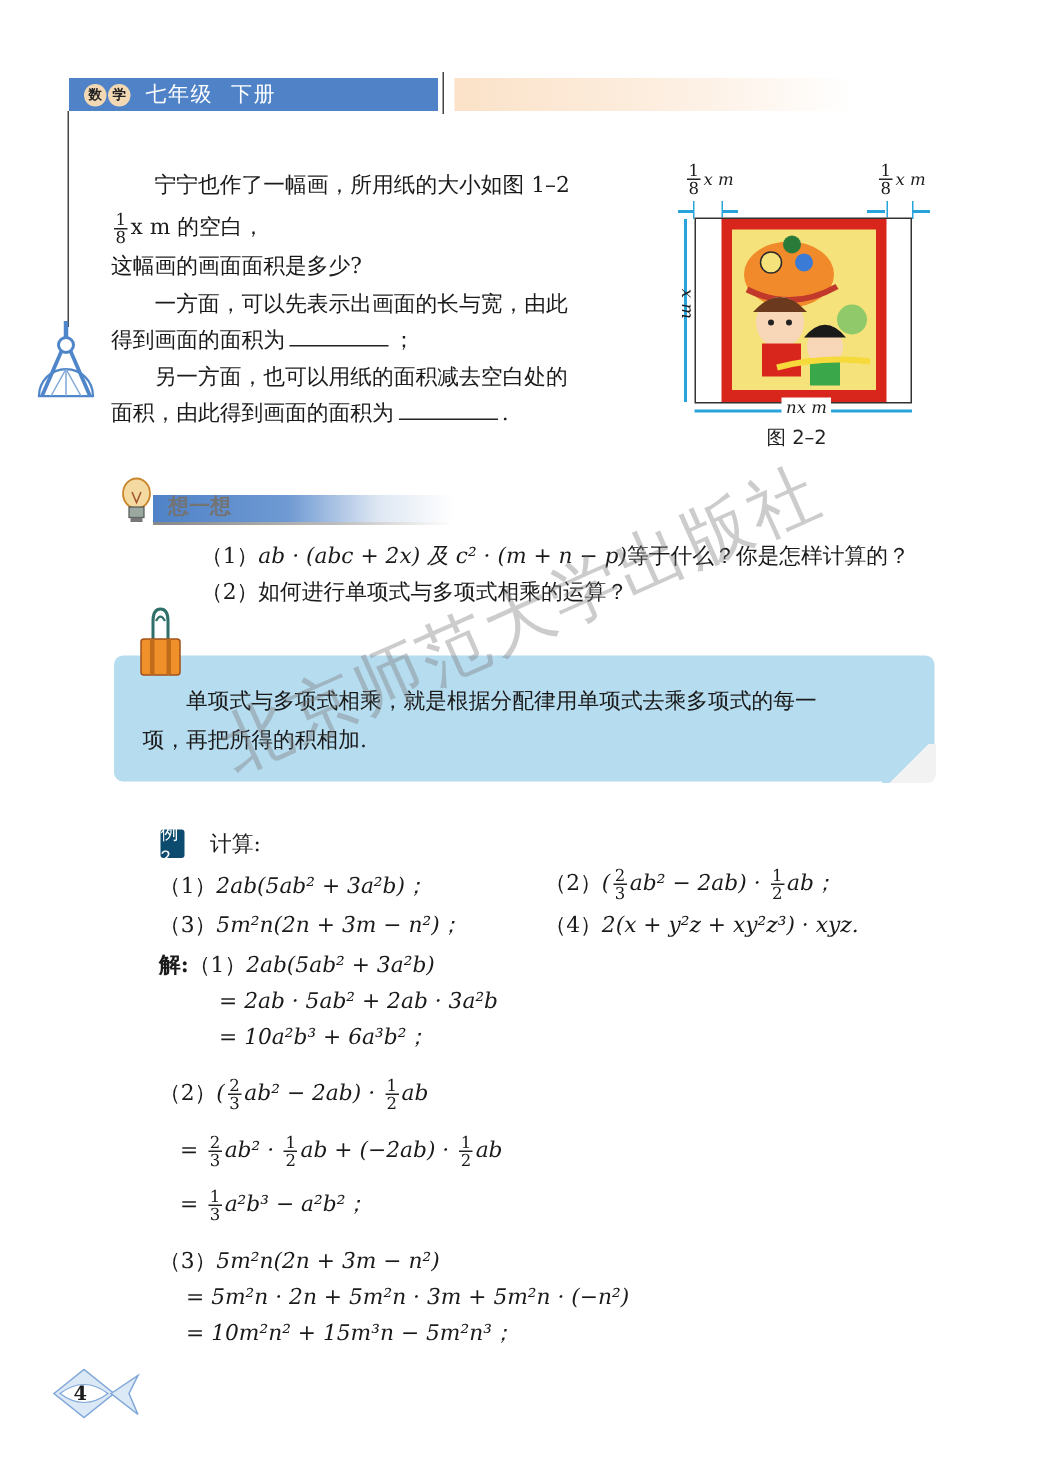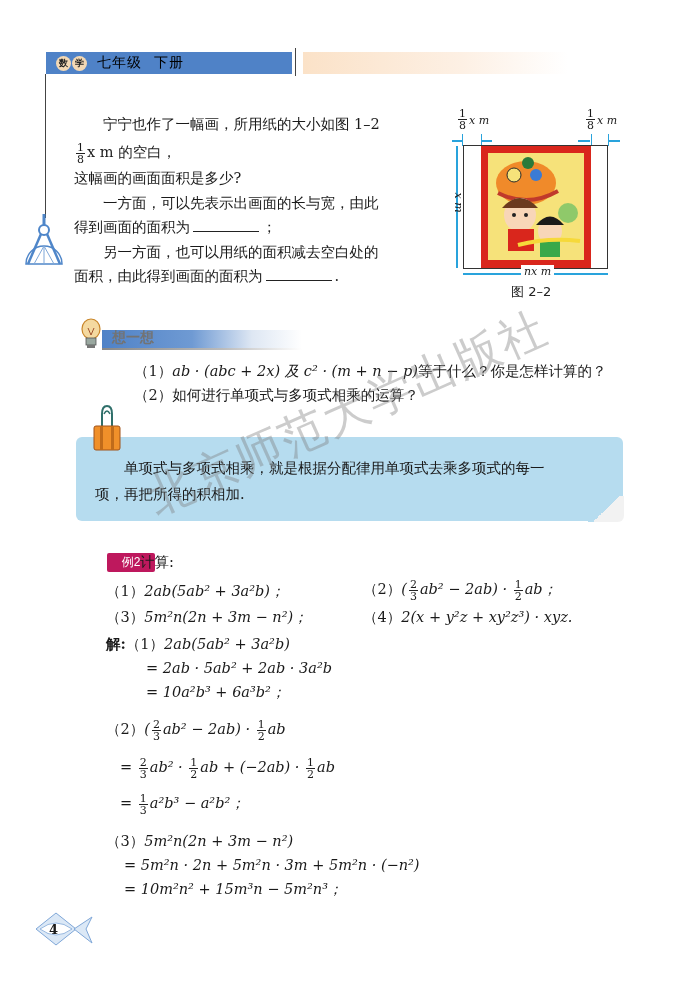--- a/index.html
+++ b/index.html
@@ -5,21 +5,21 @@
   * { margin: 0; padding: 0; box-sizing: border-box; }
   html, body { width: 699px; height: 986px; background: #ffffff; overflow: hidden; }
   body { position: relative; font-family: "DejaVu Serif", "Liberation Serif", serif; color: #1a1a1a; }
 
   .abs { position: absolute; }
 
   
   .header-bar { left: 46px; top: 52px; width: 246px; height: 22px; background: #4f82c7; display: flex; align-items: center; padding-left: 10px; }
   .logo { display: flex; gap: 1px; margin-right: 10px; }
   .logo span { width: 15px; height: 15px; border-radius: 50%; background: #f3d8b4; color: #222; font-size: 9px; font-weight: bold; display: flex; align-items: center; justify-content: center; font-family: "DejaVu Sans", sans-serif; }
-  .header-title { color: #000000; font-family: "DejaVu Sans", sans-serif; font-size: 14px; letter-spacing: 1px; }
+  .header-title { color: #ffffff; font-family: "DejaVu Sans", sans-serif; font-size: 14px; letter-spacing: 1px; }
   .header-title .sep { display: inline-block; width: 12px; }
   .header-divider { left: 295px; top: 48px; width: 1px; height: 28px; background: #444; }
   .header-fade { left: 303px; top: 52px; width: 265px; height: 22px; background: linear-gradient(to right, #fbe2c8, #fdf0e4 60%, rgba(255,255,255,0)); }
   .left-rule { left: 45px; top: 74px; width: 1px; height: 144px; background: #444; }
 
   
   .para { left: 74px; width: 354px; font-size: 14.5px; line-height: 24px; }
   .indent { text-indent: 2em; }
   .blank { display: inline-block; width: 66px; border-bottom: 1px solid #222; height: 14px; vertical-align: baseline; margin: 0 3px; }
 
@@ -42,21 +42,21 @@
   
   .keybox { left: 76px; top: 437px; width: 547px; height: 84px; background: #b6dcef; border-radius: 6px; }
   .keybox-curl { left: 588px; top: 496px; width: 36px; height: 26px; background: linear-gradient(135deg, #b6dcef 50%, #f2f2f2 50%); border-radius: 0 0 6px 0; }
   .clip { left: 92px; top: 404px; width: 30px; height: 50px; }
   .key-text { left: 95px; top: 455px; width: 512px; font-size: 14.5px; line-height: 26px; }
 
   
   .watermark { left: 150px; top: 470px; font-size: 46px; color: rgba(120,120,120,0.38); transform: rotate(-24deg); transform-origin: left center; font-family: "DejaVu Serif", serif; letter-spacing: 2px; white-space: nowrap; pointer-events: none; }
 
   
-  .ex-badge { left: 107px; top: 553px; width: 48px; height: 19px; background: #be185d; color: #fff; font-family: Liberation Sans, sans-serif; font-size: 12px; display: flex; align-items: center; justify-content: center; border-radius: 2px; }
+  .ex-badge { left: 107px; top: 553px; width: 16px; height: 19px; background: #0c4a6e; color: #fff; font-family: Liberation Sans, sans-serif; font-size: 12px; display: flex; align-items: center; justify-content: center; border-radius: 2px; }
   .ex-label { left: 140px; top: 553px; font-size: 14.5px; }
   .mline { font-size: 14.5px; line-height: 22px; white-space: nowrap; }
 
   
   .fish { left: 34px; top: 911px; width: 62px; height: 36px; }
   .page-num { left: 49px; top: 922px; font-size: 13px; font-weight: bold; font-family: "DejaVu Serif", serif; }
 </style>
 </head>
 <body>
 

